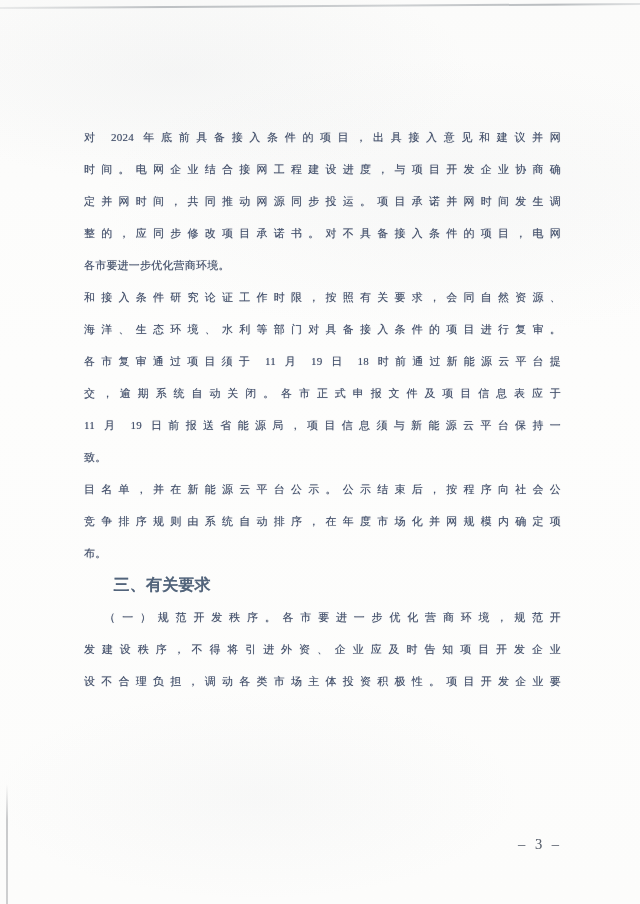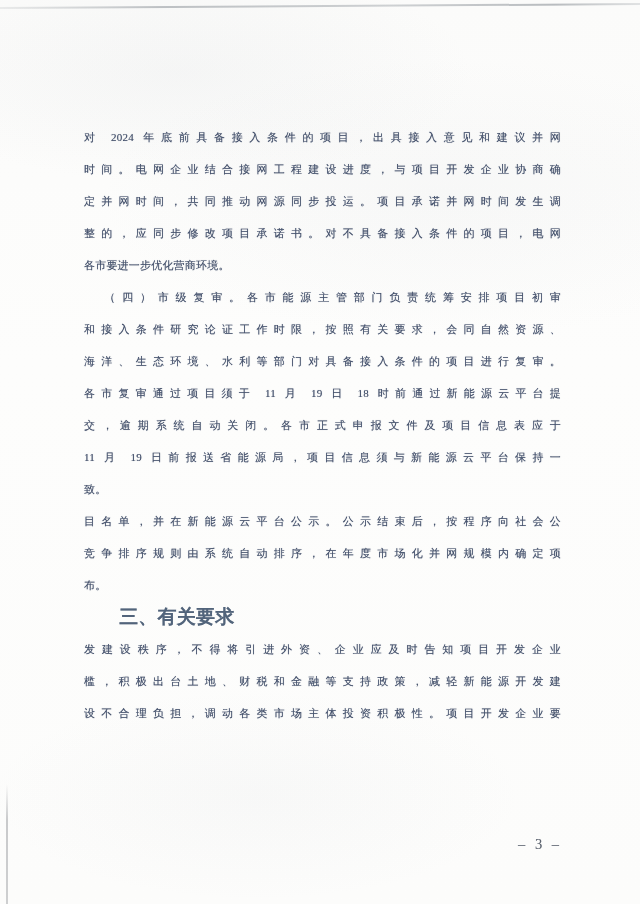--- a/index.html
+++ b/index.html
@@ -65,21 +65,21 @@
   .ln.end {
     text-align: left;
     text-align-last: left;
   }
   .ln.indent {
     text-indent: 1.85em;
   }
   .ln.heading {
     font-family: "Liberation Sans", sans-serif;
     font-weight: 700;
-    font-size: 19px;
+    font-size: 16px;
     color: #52647b;
     text-align: left;
     text-align-last: left;
     text-shadow: 0 0 0.5px rgba(82,100,123,0.5);
   }
   .page-number {
     position: absolute;
     left: 518px;
     top: 836px;
     width: 90px;
@@ -97,31 +97,30 @@
 
   <div class="edge-top"></div>
   <div class="edge-left"></div>
 
   <div class="textblock">
     <div class="ln">对 2024 年底前具备接入条件的项目，出具接入意见和建议并网</div>
     <div class="ln">时间。电网企业结合接网工程建设进度，与项目开发企业协商确</div>
     <div class="ln">定并网时间，共同推动网源同步投运。项目承诺并网时间发生调</div>
     <div class="ln">整的，应同步修改项目承诺书。对不具备接入条件的项目，电网</div>
     <div class="ln end">各市要进一步优化营商环境。</div>
-    <div class="ln indent">（四）市级复审。各市能源主管部门负责统筹安排项目初审</div>
     <div class="ln">和接入条件研究论证工作时限，按照有关要求，会同自然资源、</div>
     <div class="ln">海洋、生态环境、水利等部门对具备接入条件的项目进行复审。</div>
     <div class="ln">各市复审通过项目须于 11 月 19 日 18 时前通过新能源云平台提</div>
     <div class="ln">交，逾期系统自动关闭。各市正式申报文件及项目信息表应于</div>
     <div class="ln">11 月 19 日前报送省能源局，项目信息须与新能源云平台保持一</div>
     <div class="ln end">致。</div>
     <div class="ln">目名单，并在新能源云平台公示。公示结束后，按程序向社会公</div>
     <div class="ln">竞争排序规则由系统自动排序，在年度市场化并网规模内确定项</div>
     <div class="ln end">布。</div>
     <div class="ln indent heading">三、有关要求</div>
+    <div class="ln indent">（一）规范开发秩序。各市要进一步优化营商环境，规范开</div>
     <div class="ln">发建设秩序，不得将引进外资、企业应及时告知项目开发企业</div>
-    <div class="ln">槛，积极出台土地、财税和金融等支持政策，减轻新能源开发建</div>
     <div class="ln">设不合理负担，调动各类市场主体投资积极性。项目开发企业要</div>
   </div>
 
   <div class="page-number">– 3 –</div>
 
 </div>
 
 </body></html>

